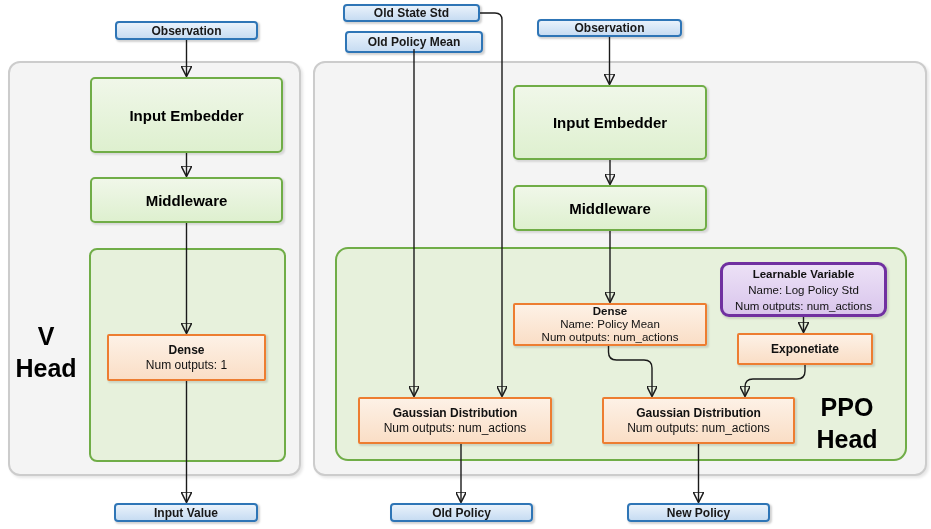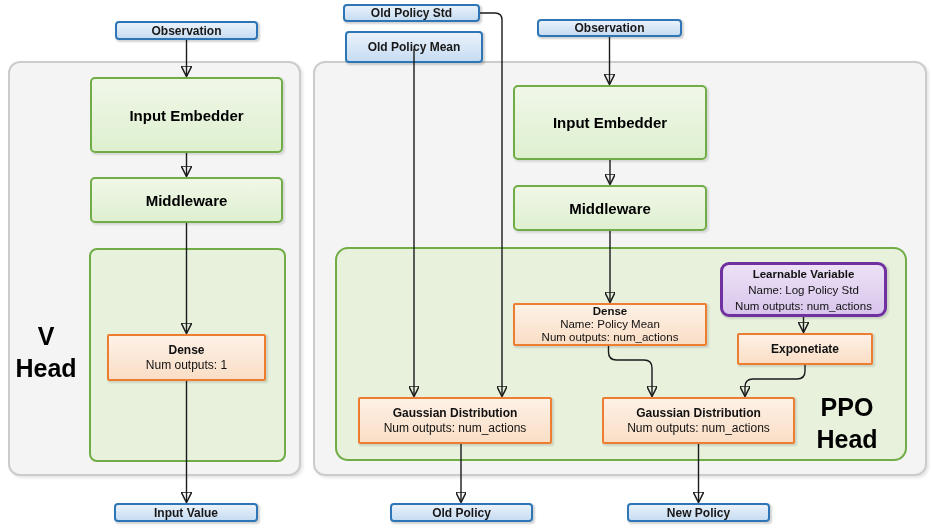--- a/index.html
+++ b/index.html
@@ -83,23 +83,23 @@
   </div>
   <div class="head-label z30" style="left:6px;top:320px;width:80px;">
     <div>V</div>
     <div>Head</div>
   </div>
   <div class="node io z30" style="left:114px;top:503px;width:144px;height:19px;">
     <span>Input Value</span>
   </div>
 
   <div class="node io z30" style="left:343px;top:4px;width:137px;height:18px;">
-    <span>Old Policy Std</span>
+    <span>Old State Std</span>
   </div>
-  <div class="node io z30" style="left:345px;top:31px;width:138px;height:32px;">
+  <div class="node io z30" style="left:345px;top:31px;width:138px;height:22px;">
     <span>Old Policy Mean</span>
   </div>
   <div class="node io z30" style="left:537px;top:19px;width:145px;height:18px;">
     <span>Observation</span>
   </div>
   <div class="node process large z30" style="left:513px;top:85px;width:194px;height:75px;">
     <span>Input Embedder</span>
   </div>
   <div class="node process large z30" style="left:513px;top:185px;width:194px;height:46px;">
     <span>Middleware</span>

